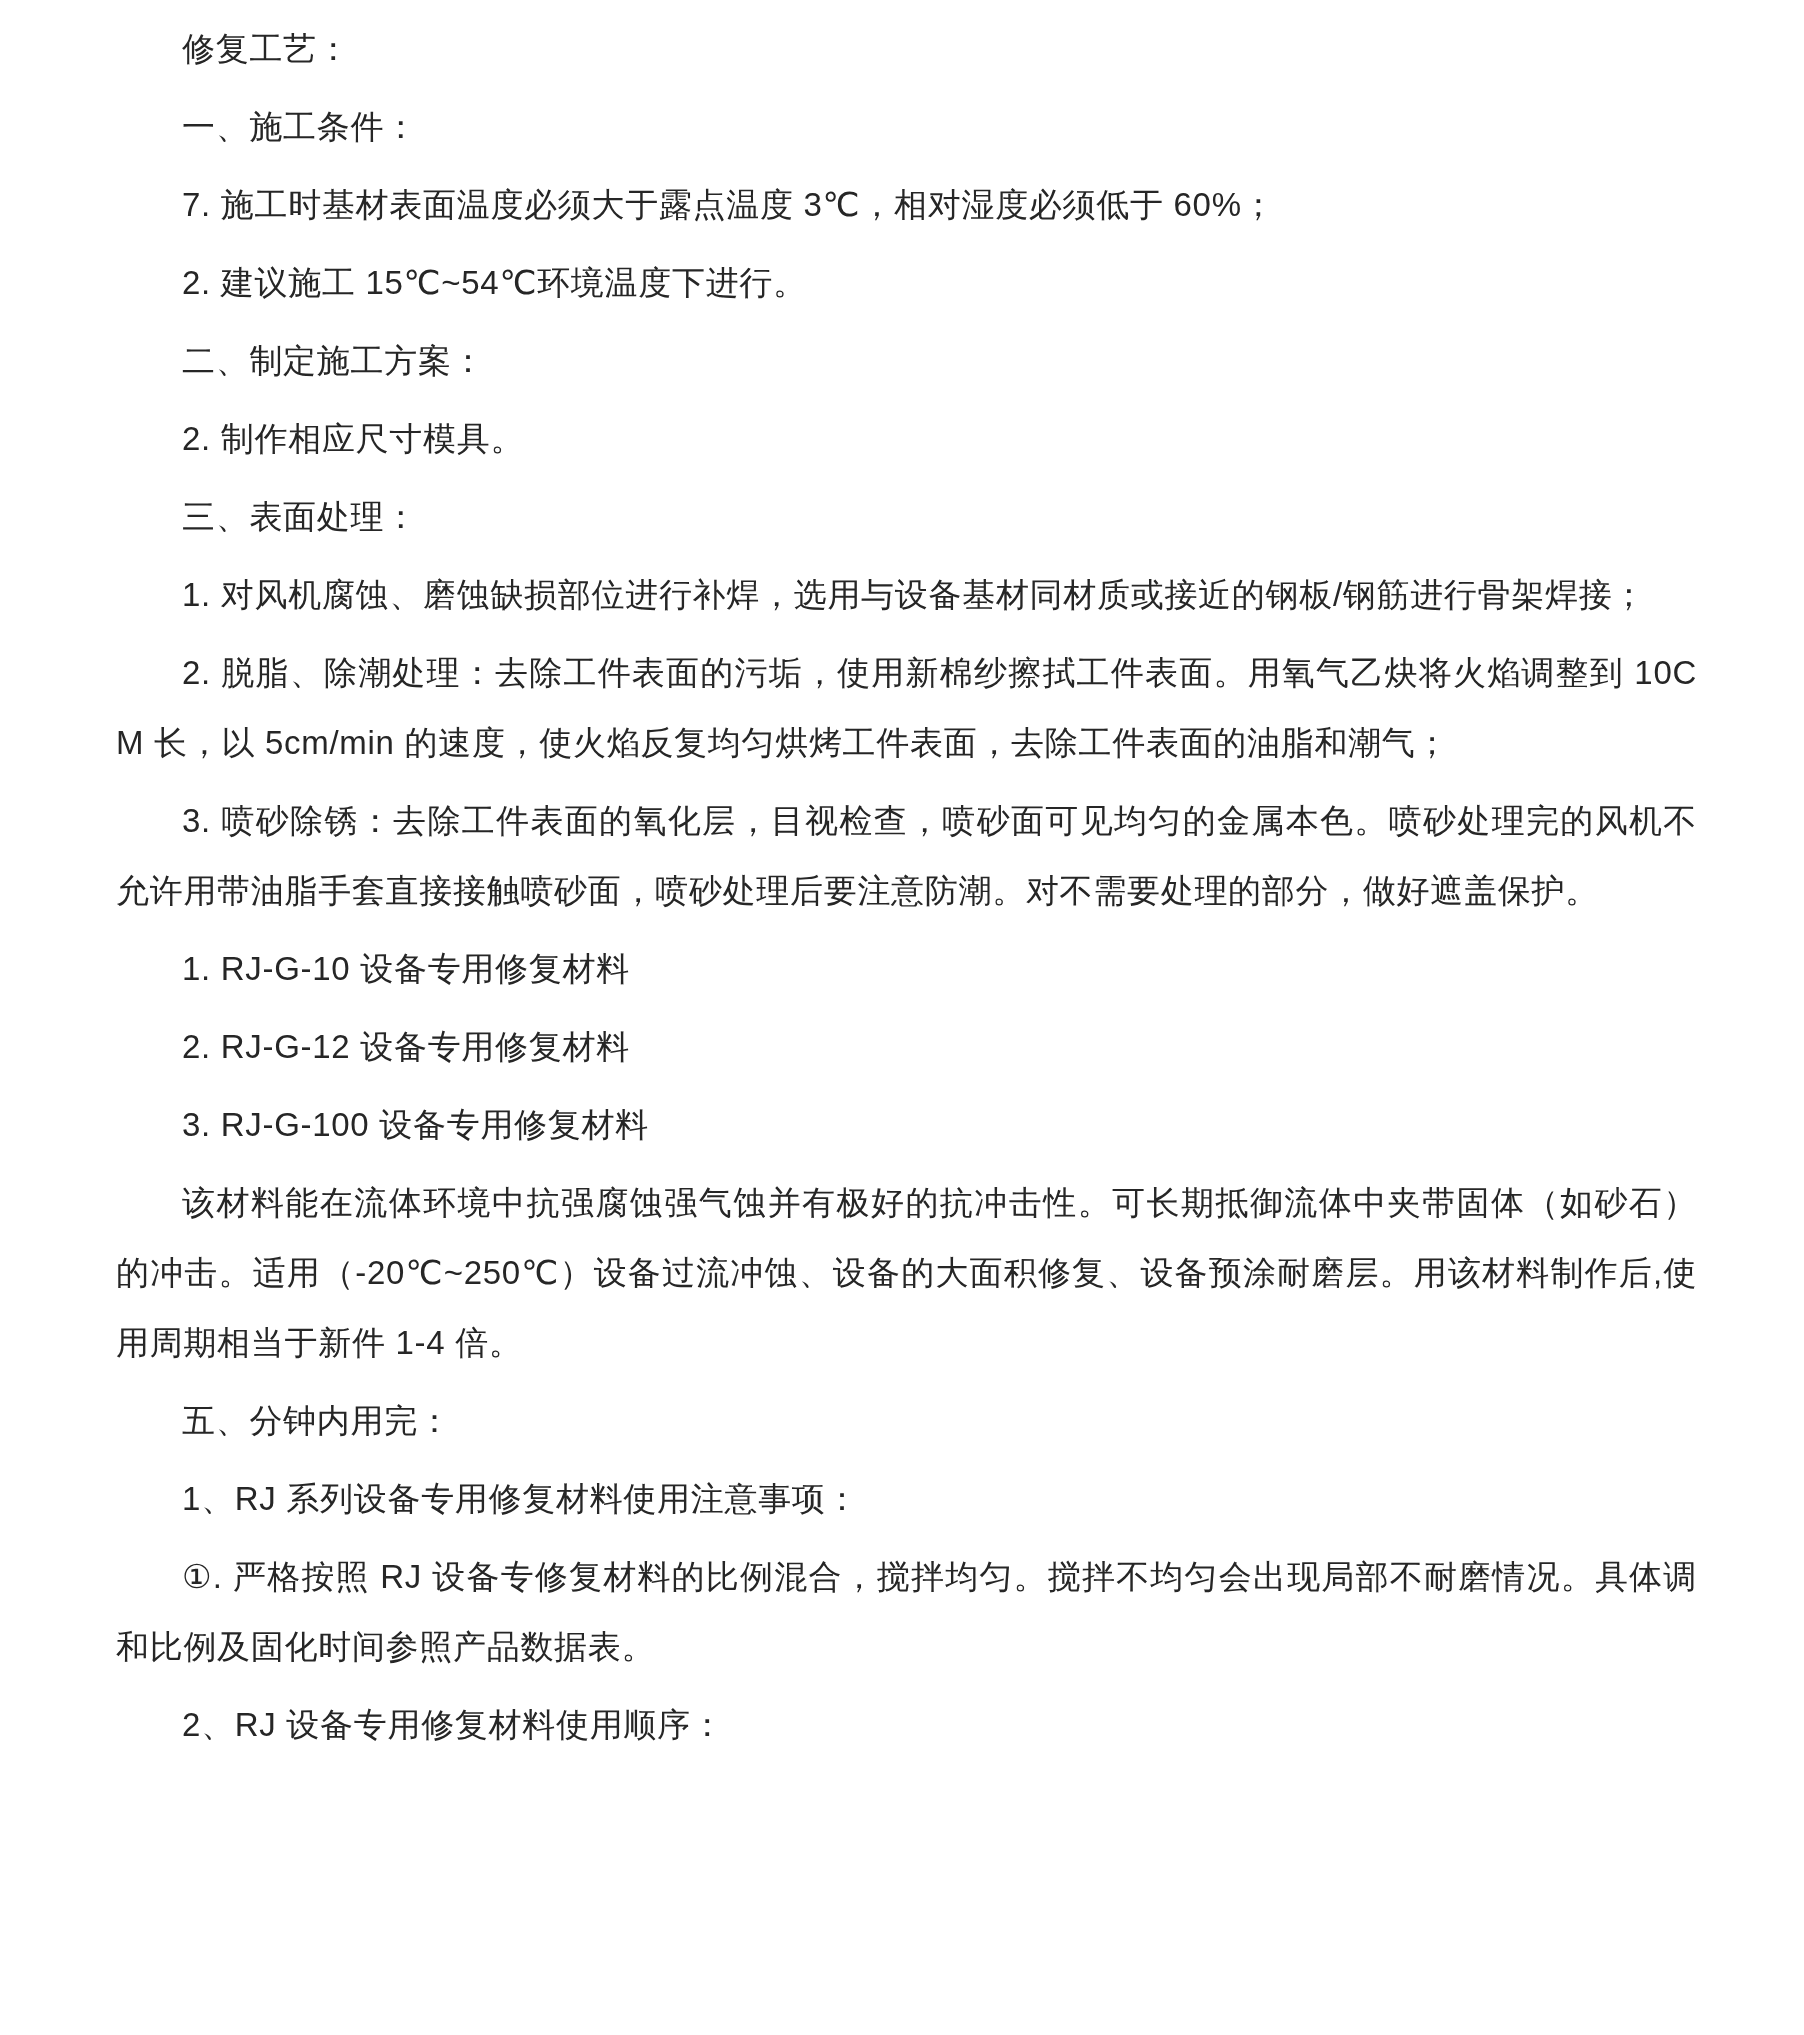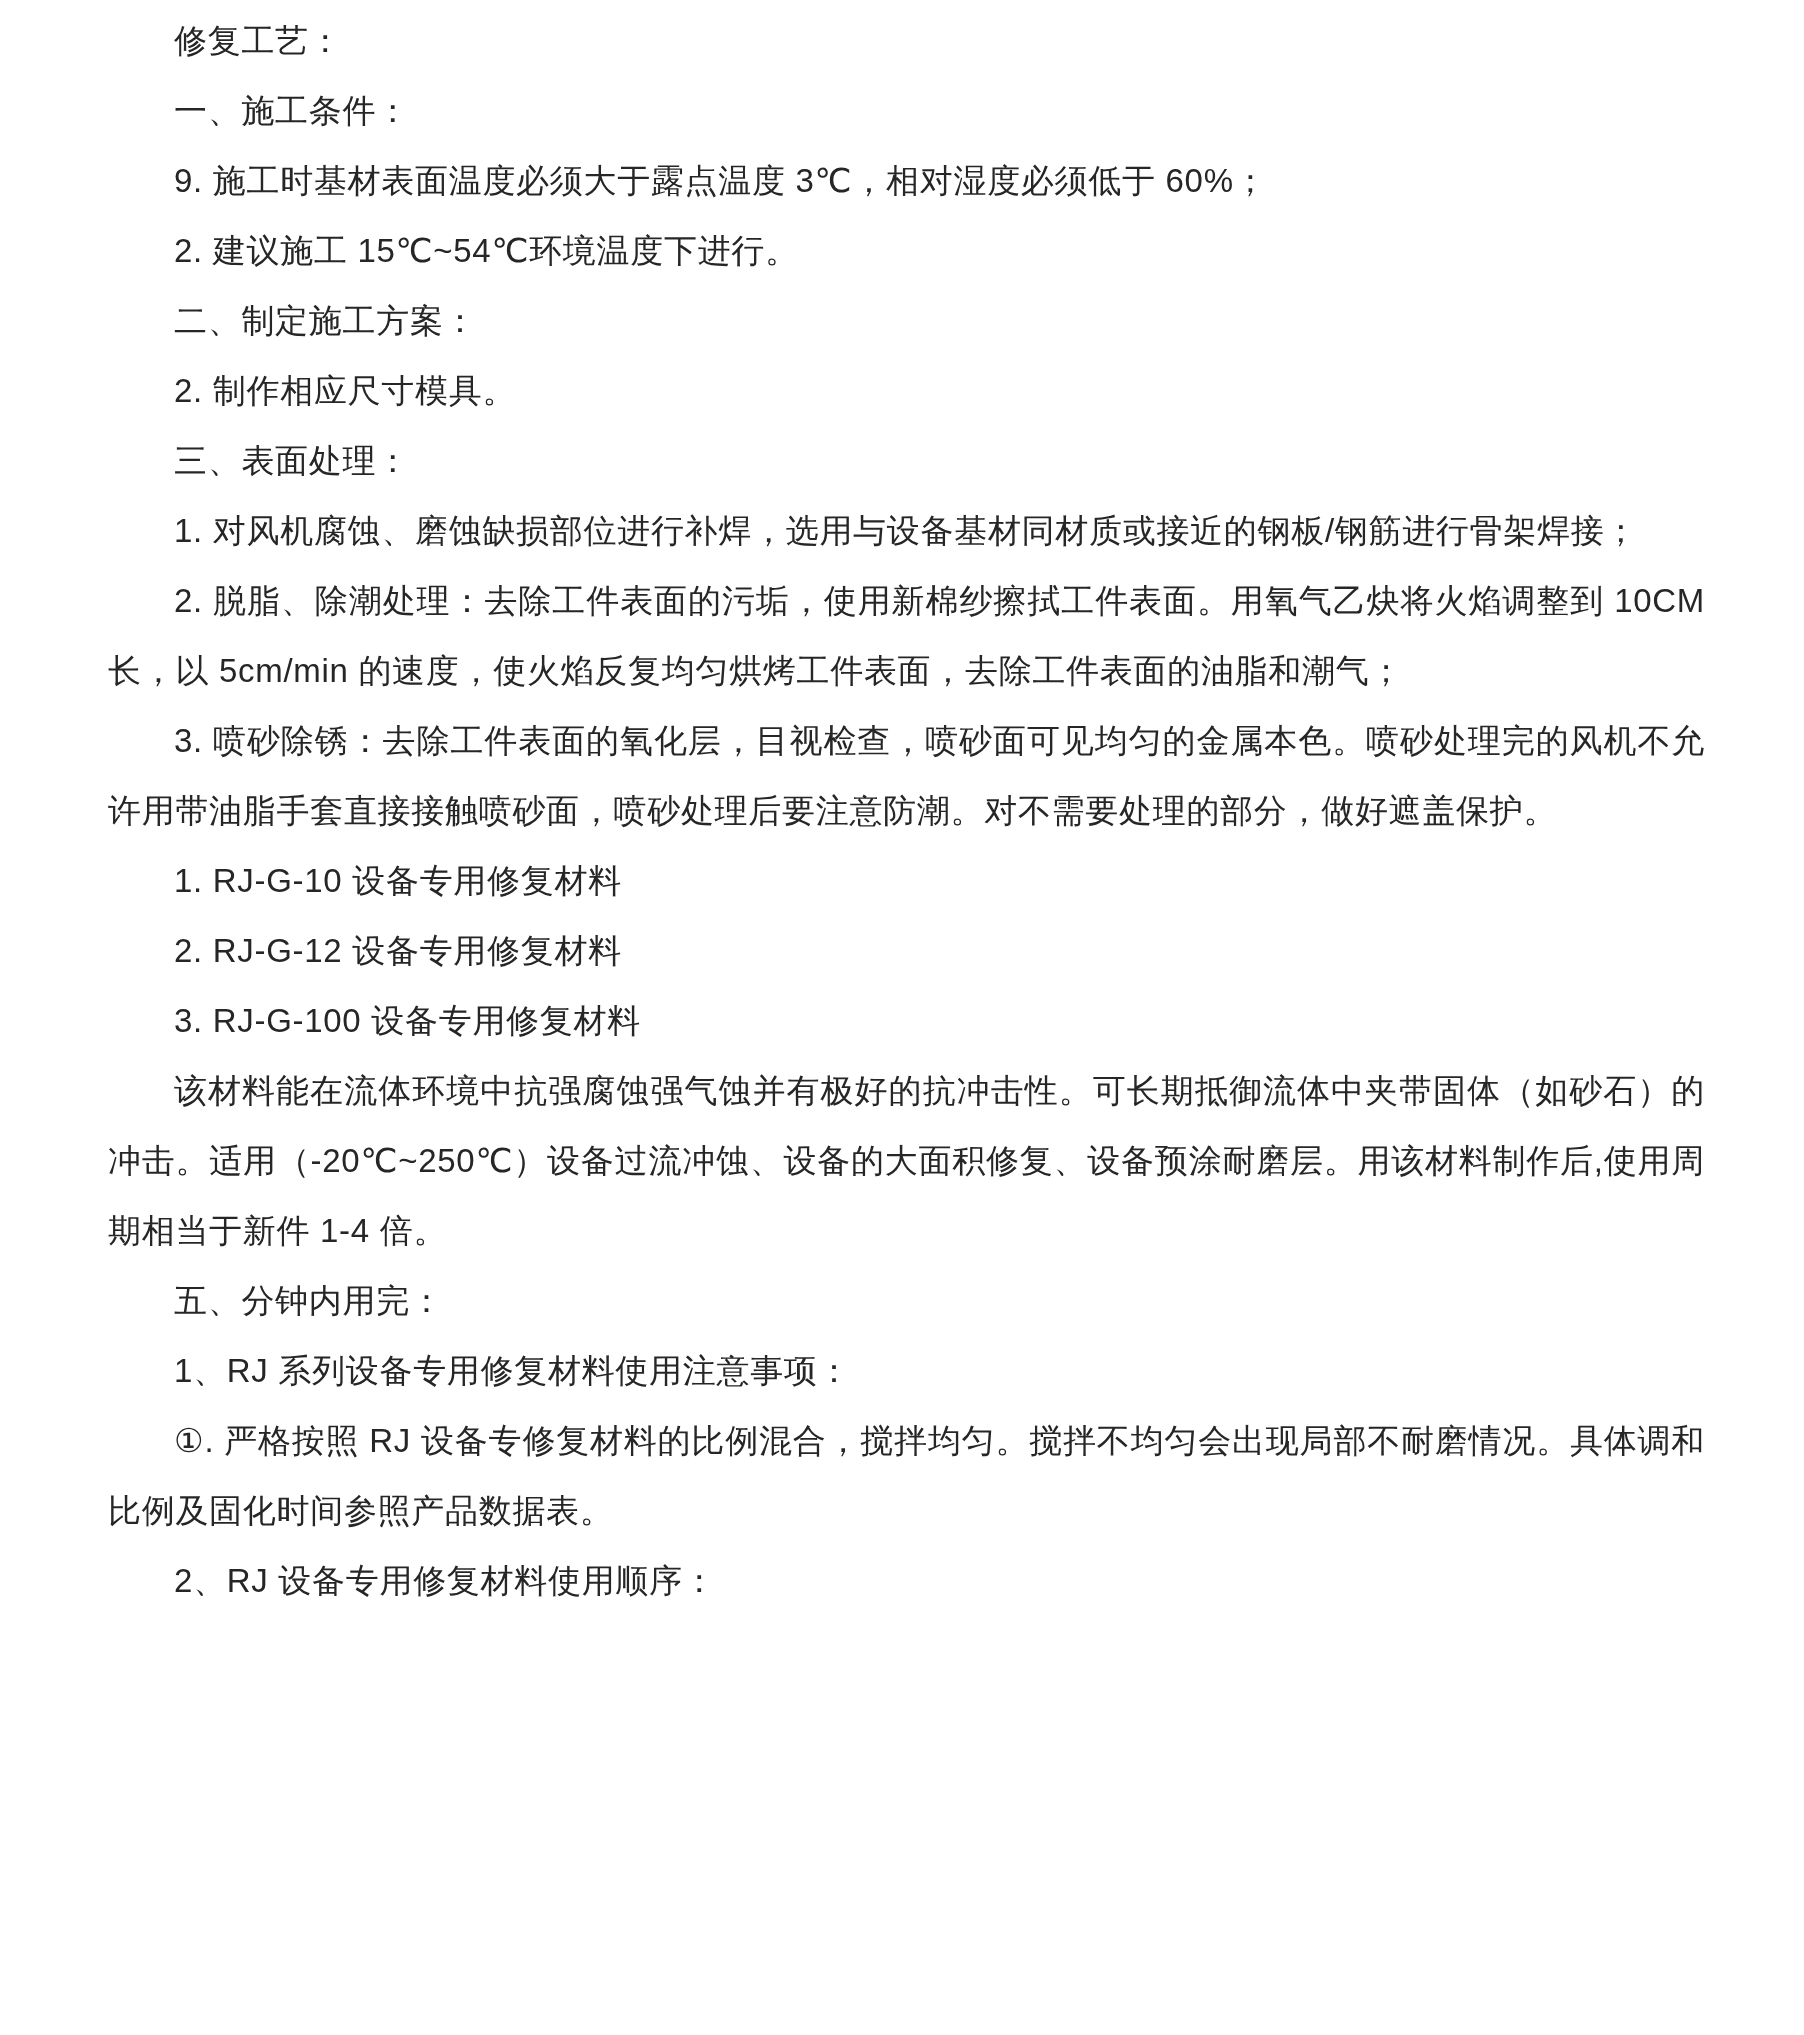--- a/index.html
+++ b/index.html
@@ -15,37 +15,37 @@
     }
     .page {
       box-sizing: border-box;
       width: 1805px;
       height: 2035px;
       padding: 5.8px 100px 0 108px;
       background: #ffffff;
       color: #262626;
     }
     .page p {
-      margin: 0;
+      margin: 8px;
       font-size: 33px;
       line-height: 70px;
       letter-spacing: 0.7px;
       text-align: justify;
       text-justify: inter-ideograph;
       text-indent: 2em;
       word-break: break-all;
     }
   </style>
 </head>
 <body>
 
 <main class="page">
   <p>修复工艺：</p>
   <p>一、施工条件：</p>
-  <p>9. 施工时基材表面温度必须大于露点温度 3℃，相对湿度必须低于 60%；</p>
+  <p>7. 施工时基材表面温度必须大于露点温度 3℃，相对湿度必须低于 60%；</p>
   <p>2. 建议施工 15℃~54℃环境温度下进行。</p>
   <p>二、制定施工方案：</p>
   <p>2. 制作相应尺寸模具。</p>
   <p>三、表面处理：</p>
   <p>1. 对风机腐蚀、磨蚀缺损部位进行补焊，选用与设备基材同材质或接近的钢板/钢筋进行骨架焊接；</p>
   <p>2. 脱脂、除潮处理：去除工件表面的污垢，使用新棉纱擦拭工件表面。用氧气乙炔将火焰调整到 10CM 长，以 5cm/min 的速度，使火焰反复均匀烘烤工件表面，去除工件表面的油脂和潮气；</p>
   <p>3. 喷砂除锈：去除工件表面的氧化层，目视检查，喷砂面可见均匀的金属本色。喷砂处理完的风机不允许用带油脂手套直接接触喷砂面，喷砂处理后要注意防潮。对不需要处理的部分，做好遮盖保护。</p>
   <p>1. RJ-G-10 设备专用修复材料</p>
   <p>2. RJ-G-12 设备专用修复材料</p>
   <p>3. RJ-G-100 设备专用修复材料</p>

